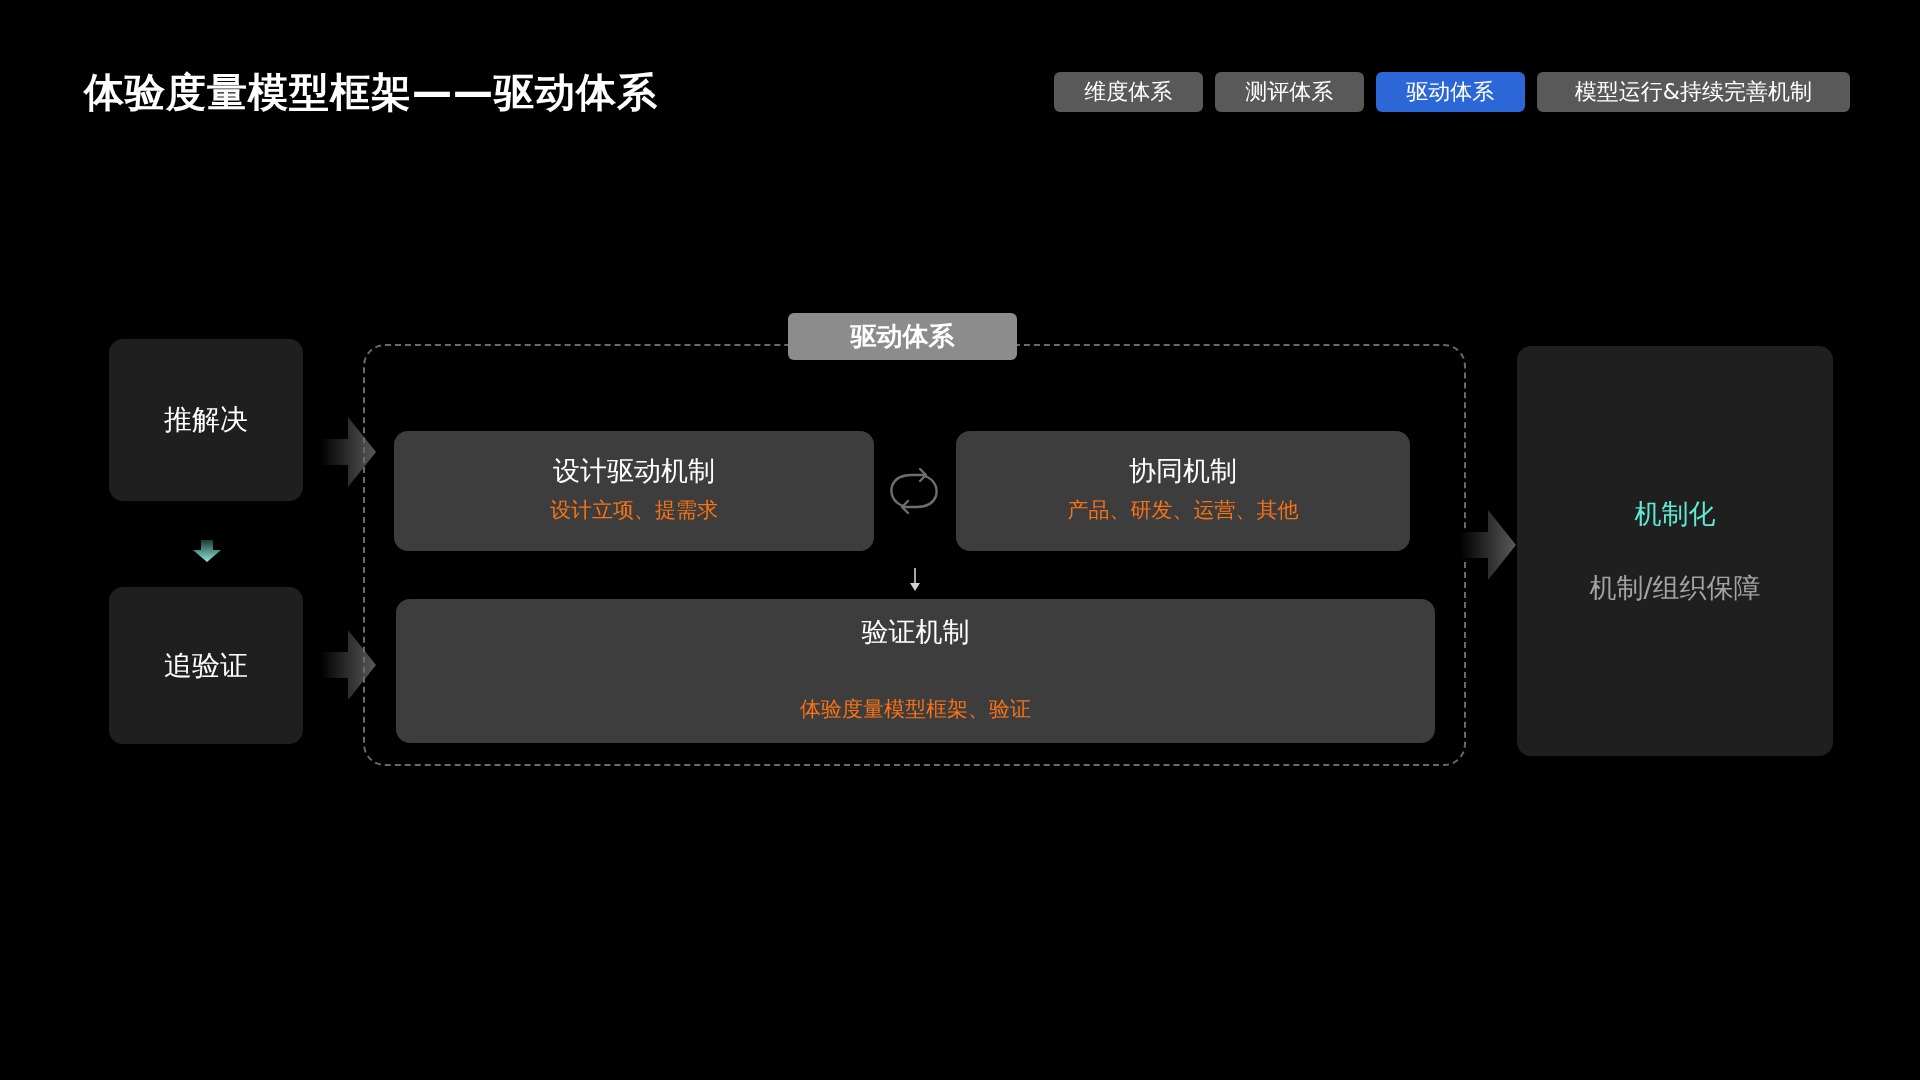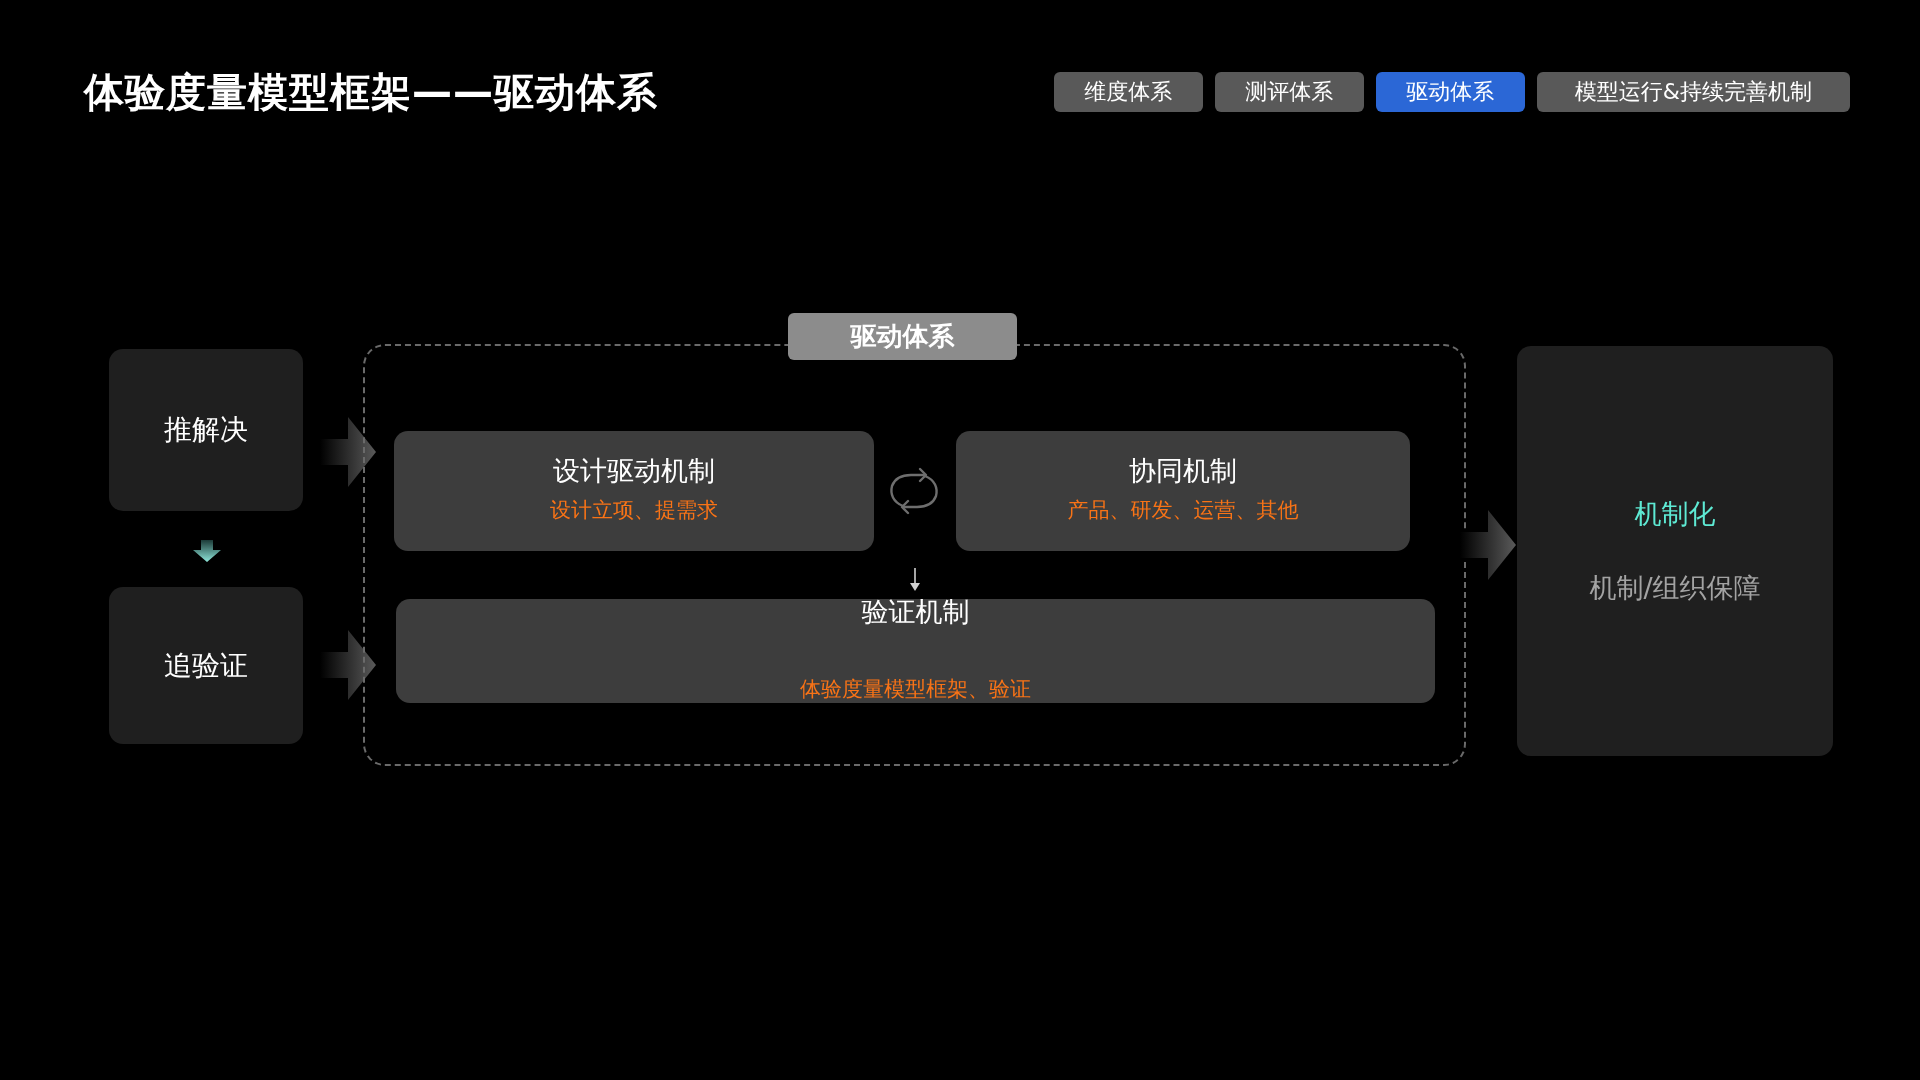--- a/index.html
+++ b/index.html
@@ -13,38 +13,38 @@
   .nav-tab { height:40px; line-height:40px; padding:0 27px; border-radius:6px; background:#595959;
              color:#fff; font-size:22px; cursor:pointer; white-space:nowrap; }
   .nav-tab.active { background:#2b67d6; }
   .nav-tab.t0 { width:95px; text-align:center; padding:0 27px; }
   .nav-tab.t1 { width:95px; text-align:center; padding:0 27px; }
   .nav-tab.t2 { width:95px; text-align:center; padding:0 27px; }
   .nav-tab.t3 { padding:0 38px; }
 
   .box-dark { position:absolute; background:#1f1f1f; border-radius:14px; display:flex;
               align-items:center; justify-content:center; font-size:28px; color:#fff; }
-  #box-push { left:109px; top:349px; width:194px; height:162px; }
+  #box-push { left:109px; top:339px; width:194px; height:162px; }
   #box-track { left:109px; top:587px; width:194px; height:157px; }
 
   .teal-arrow { position:absolute; left:192px; top:540px; width:30px; height:24px; }
 
   .group-frame { position:absolute; left:363px; top:344px; width:1103px; height:422px;
                  border:2px dashed #6a6a6a; border-radius:22px; box-sizing:border-box; }
   .group-label { position:absolute; left:788px; top:313px; width:229px; height:47px;
                  background:#8c8c8c; border-radius:6px; text-align:center; line-height:47px;
                  font-size:26px; font-weight:bold; color:#fff; }
 
   .mech-box { position:absolute; background:#3d3d3d; border-radius:14px; display:flex;
               flex-direction:column; align-items:center; justify-content:center; }
   .mech-title { font-size:27px; color:#fff; line-height:38px; }
   .mech-sub { font-size:21px; color:#f97316; line-height:40px; }
   #box-design { left:394px; top:431px; width:480px; height:120px; }
   #box-collab { left:956px; top:431px; width:454px; height:120px; }
-  #box-verify { left:396px; top:599px; width:1039px; height:104px;gap:38px; }
+  #box-verify { left:396px; top:599px; width:1039px; height:144px;gap:38px; }
 
   .cycle-icon { position:absolute; left:887px; top:466px; width:54px; height:50px; }
   .small-down { position:absolute; left:909px; top:568px; width:12px; height:24px; }
 
   .big-arrow { position:absolute; width:56px; height:70px; }
   #arrow-1 { left:320px; top:417px; }
   #arrow-2 { left:320px; top:630px; }
   #arrow-3 { left:1460px; top:510px; }
 
   #box-result { left:1517px; top:346px; width:316px; height:410px; flex-direction:column; }

